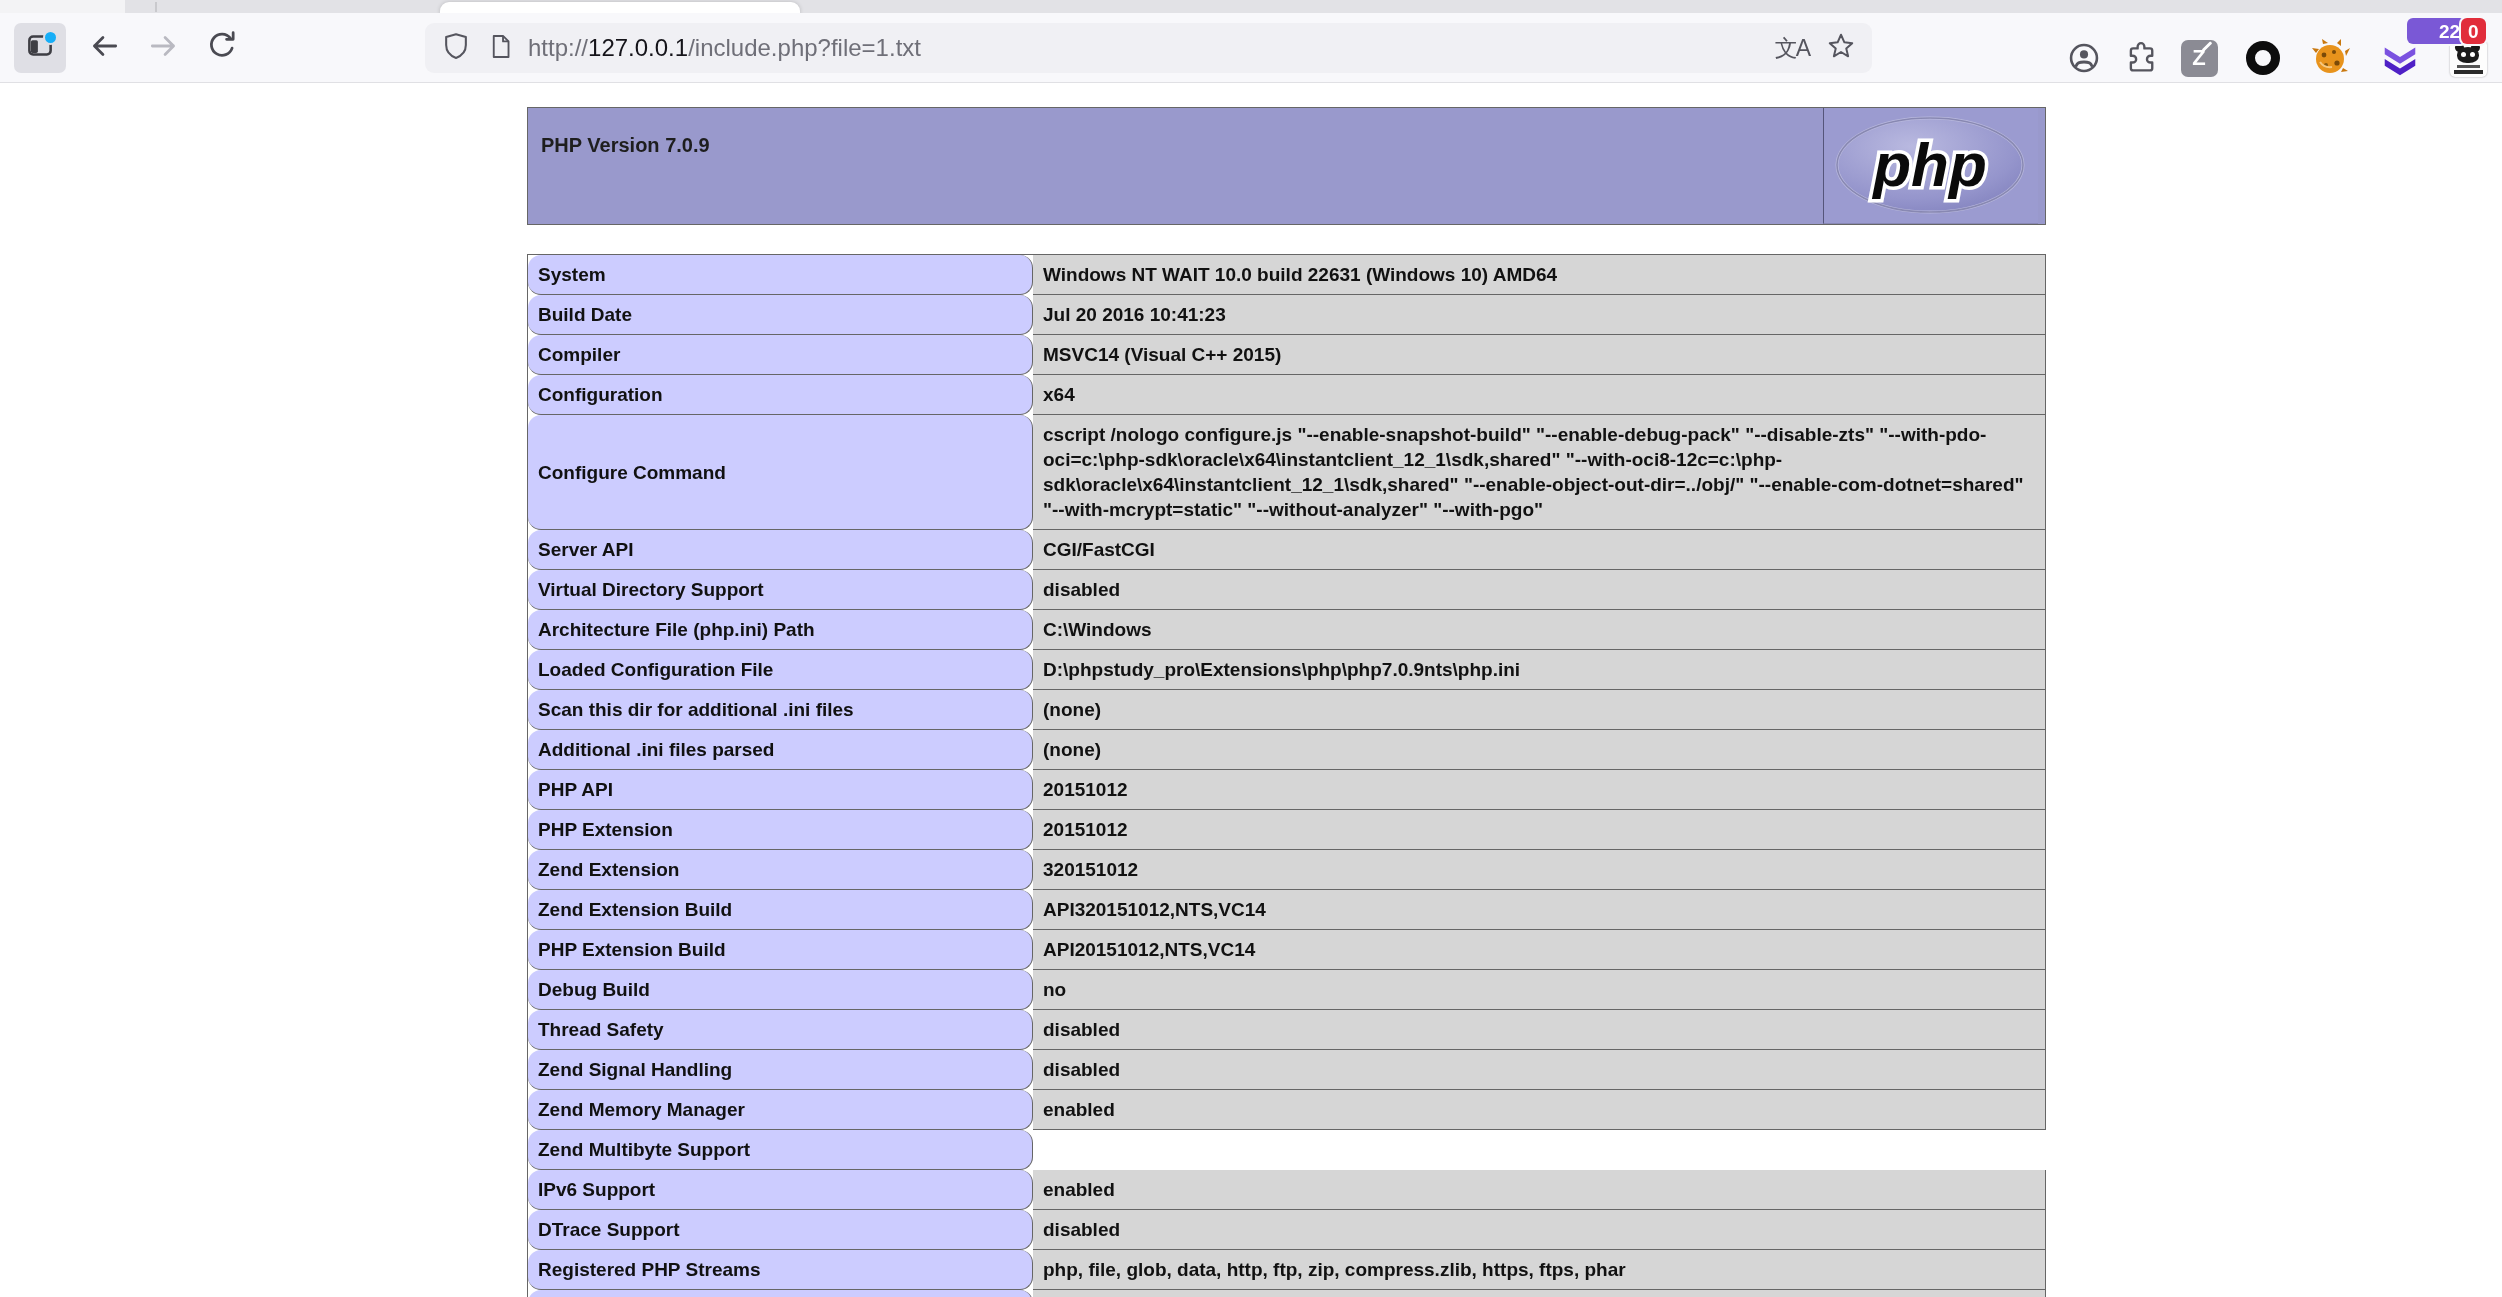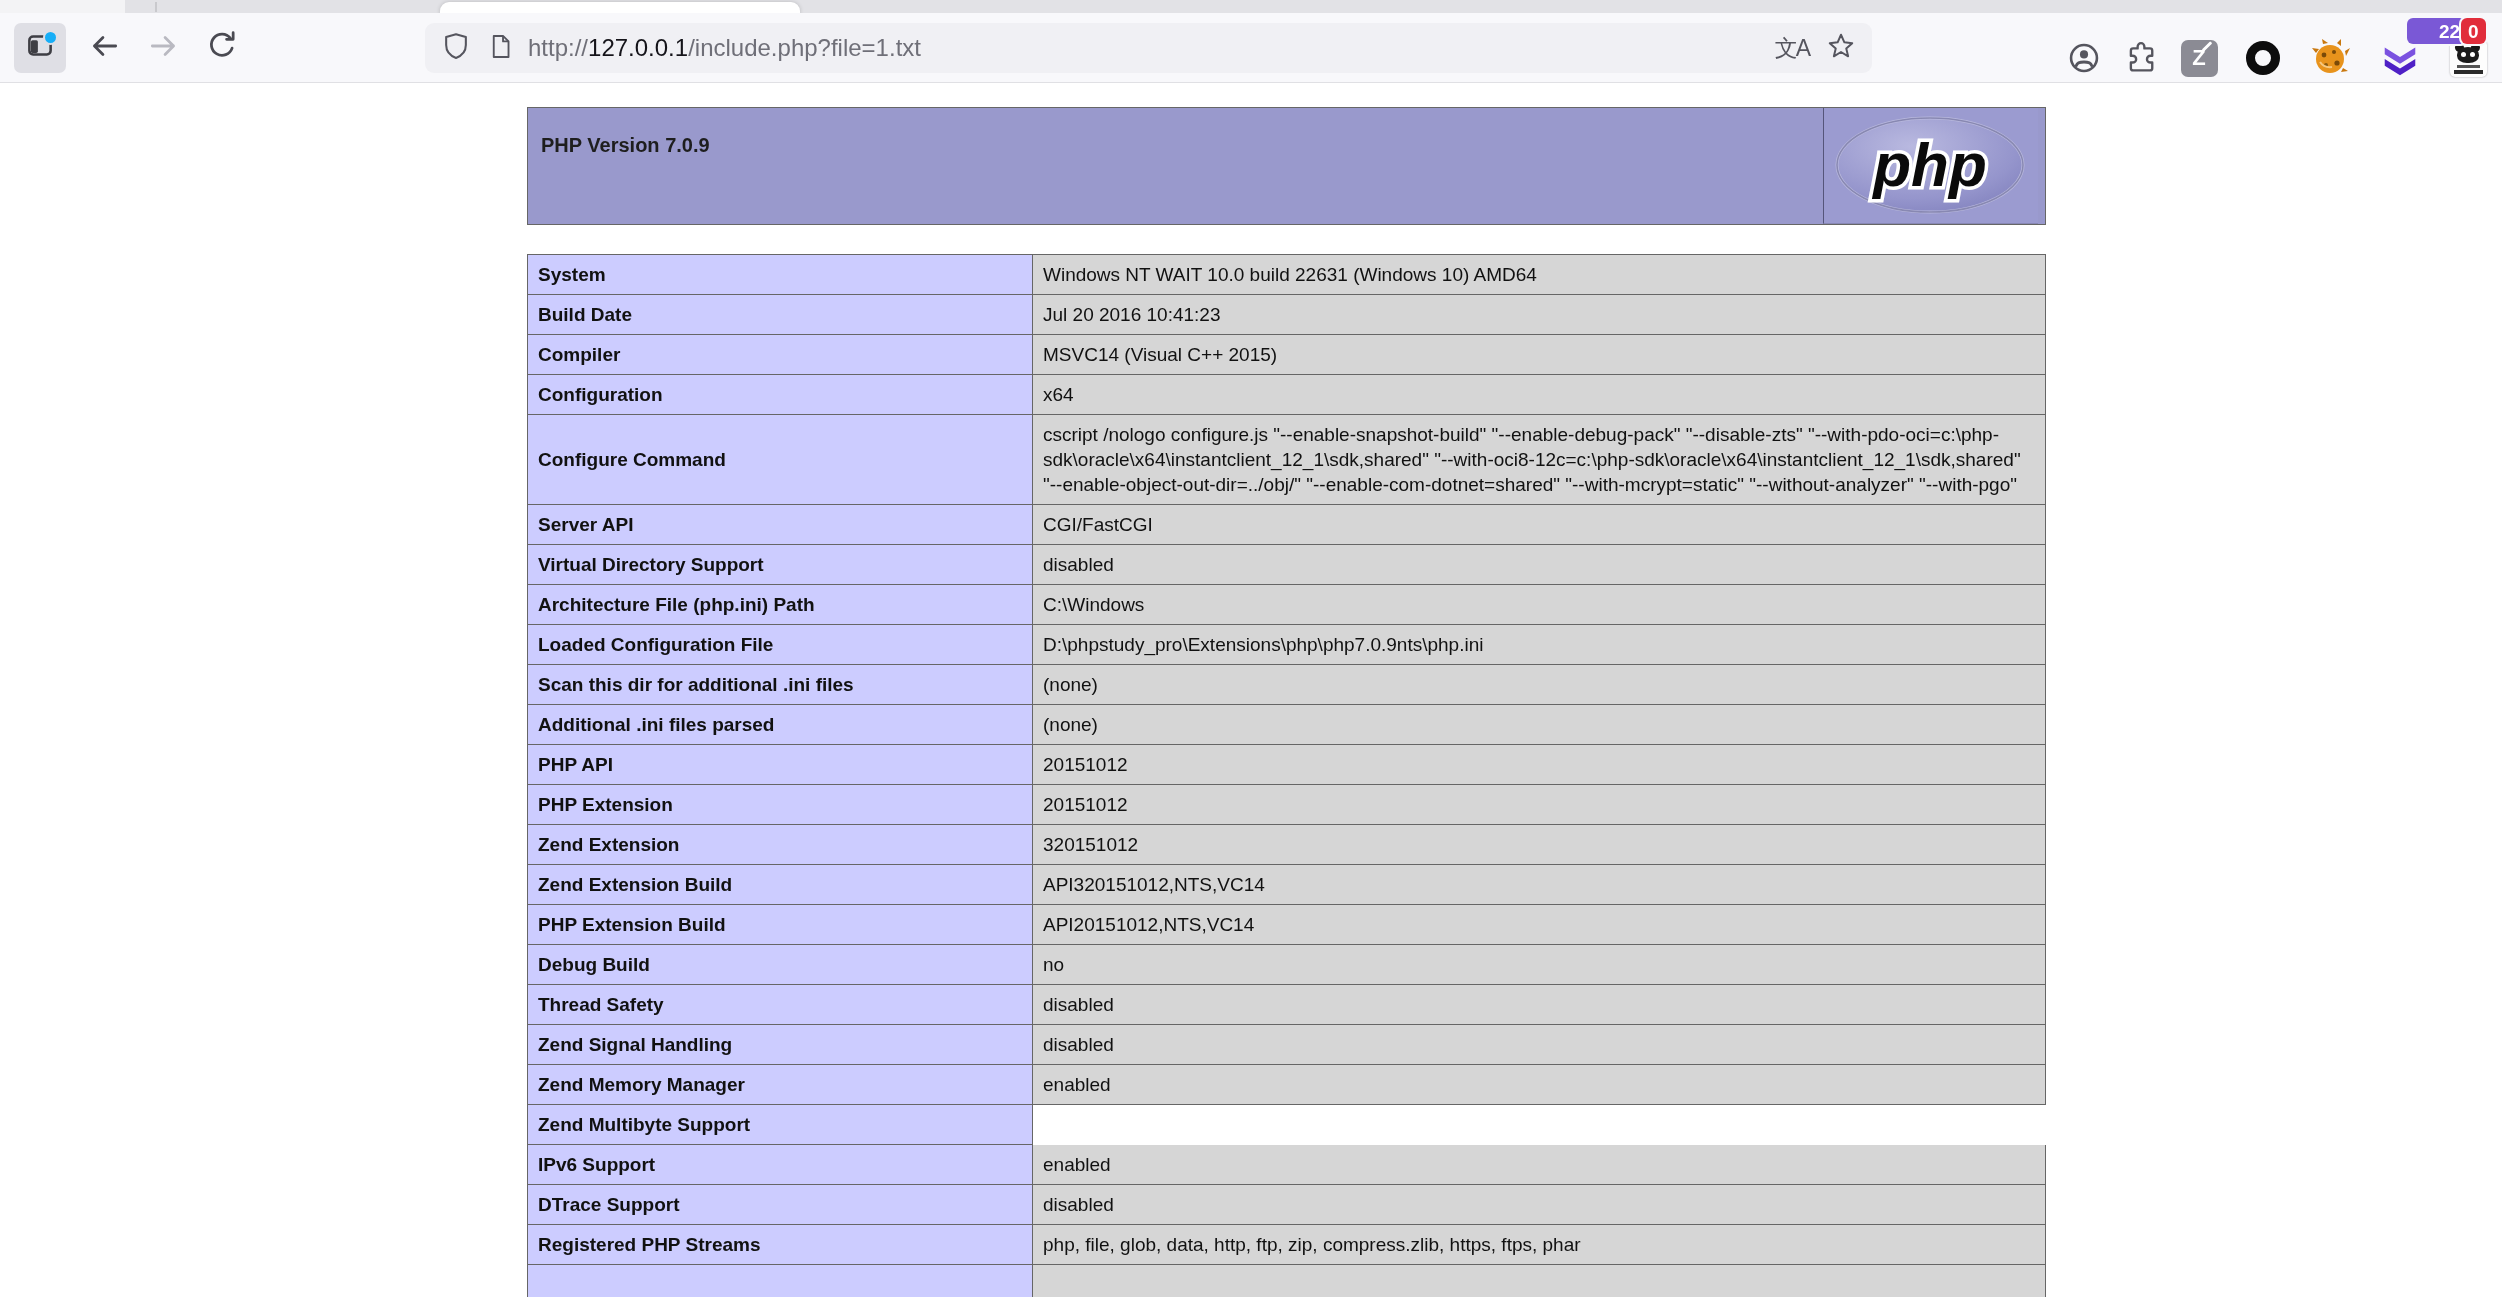--- a/index.html
+++ b/index.html
@@ -63,23 +63,23 @@
              font-family:"Liberation Sans",sans-serif;}
   .php-logo{position:absolute;right:7px;top:0px;width:215px;height:116px;background:#9b9bd0;
             border-left:1px solid #55557a;border-bottom:1px solid #8888b5;box-sizing:border-box;}
 
   .info-table{position:absolute;left:527px;top:254px;width:1519px;
               border-top:1px solid #666;border-left:1px solid #666;box-sizing:border-box;}
   .row{display:flex;width:100%;}
   .cell{box-sizing:border-box;border-right:1px solid #666;border-bottom:1px solid #666;
         padding:7px 10px;font-size:19px;line-height:25px;min-height:40px;
         display:flex;align-items:center;color:#111;overflow-wrap:break-word;word-wrap:break-word;}
-  .cell.label{width:505px;background:#ccccff;font-weight:bold;}
+  .cell.label{width:505px;background:#ccccff;font-weight:bold;border-radius:13px;}
   .cell.value{width:1013px;background:#d6d6d6;}
-  .cell.value > span{display:block;width:100%;}
+  .cell.value > span{display:block;width:100%;font-weight:bold;}
   .sliver .cell{min-height:44px;}
 </style>
 </head>
 <body>
 
 <div class="window">
 
   <div class="tabstrip">
     <div class="tab-fragment"></div>
     <div class="tab-sep"></div>

